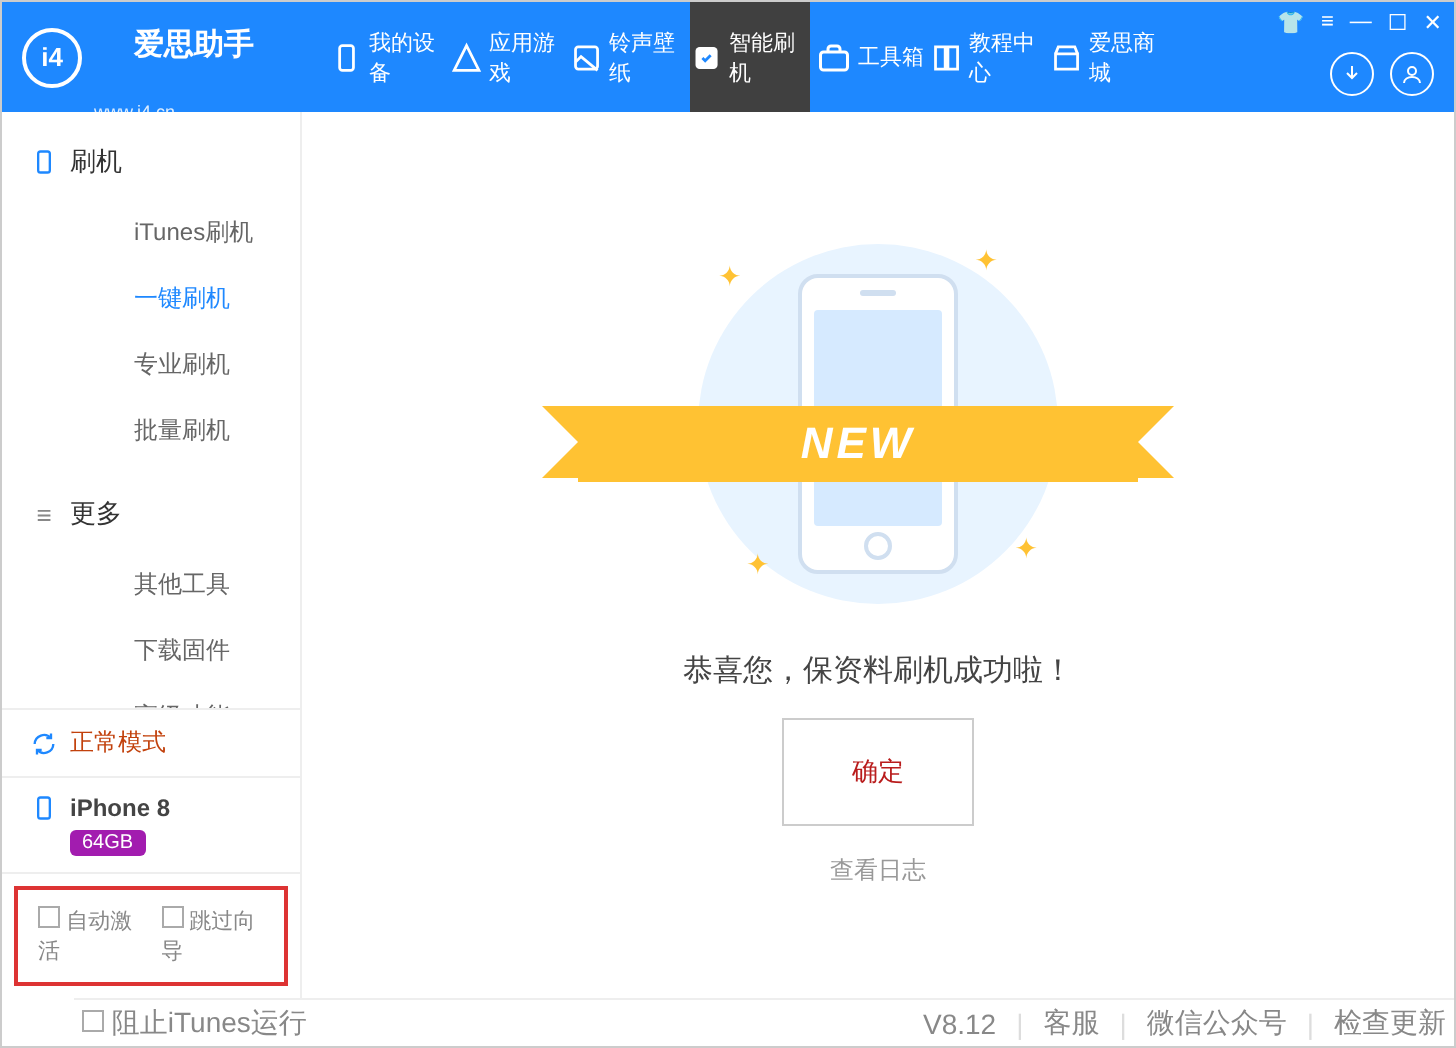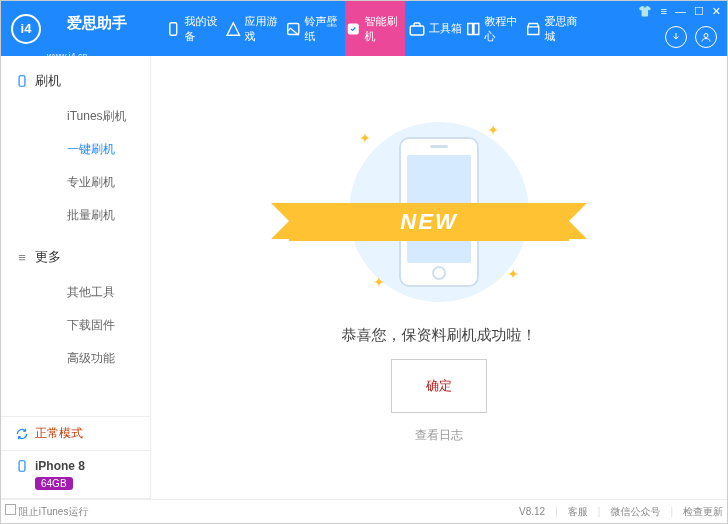--- a/index.html
+++ b/index.html
@@ -8,21 +8,21 @@
 
 .header { height: 55px; background: #1e88ff; display: flex; align-items: center; padding: 0 10px; position: relative; }
 .logo { display: flex; align-items: center; gap: 6px; color: #fff; margin-right: 18px; }
 .logo-badge { width: 30px; height: 30px; border: 2px solid #fff; border-radius: 50%; display: flex; align-items: center; justify-content: center; font-weight: bold; font-size: 13px; }
 .logo-text { display: flex; flex-direction: column; line-height: 1.1; }
 .logo-text .main { font-size: 15px; font-weight: bold; }
 .logo-text .sub { font-size: 9px; opacity: 0.85; }
 
 .nav { display: flex; height: 100%; }
 .nav-item { width: 60px; display: flex; flex-direction: row; align-items: center; justify-content: center; color: #fff; gap: 3px; cursor: pointer; font-size: 11px; }
-.nav-item.active { background: #ec4899; }
+.nav-item.active { background: #404040; }
 .nav-item svg { width: 18px; height: 18px; }
 
 .win-controls { position: absolute; top: 4px; right: 6px; display: flex; gap: 8px; color: #fff; font-size: 11px; }
 .win-controls span { cursor: pointer; }
 .right-icons { position: absolute; right: 10px; bottom: 8px; display: flex; gap: 8px; }
 .circle-btn { width: 22px; height: 22px; border: 1.5px solid #fff; border-radius: 50%; display: flex; align-items: center; justify-content: center; color: #fff; cursor: pointer; }
 
 
 .body { display: flex; height: calc(100% - 55px - 24px); }
 .sidebar { width: 150px; border-right: 1px solid #eee; display: flex; flex-direction: column; }
@@ -55,21 +55,21 @@
 .ribbon-body::before { left: -18px; border-left-color: transparent; }
 .ribbon-body::after { right: -18px; border-right-color: transparent; }
 .star { position: absolute; color: #ffc233; font-size: 14px; }
 .s1{top:18px;left:20px} .s2{top:10px;right:40px} .s3{bottom:22px;left:34px} .s4{bottom:30px;right:20px}
 
 .success-text { font-size: 15px; color: #444; }
 .ok-btn { border: 1px solid #ccc; background: #fff; padding: 17px 34px; font-size: 13px; cursor: pointer; color: #b91c1c; }
 .log-link { color: #999; font-size: 12px; cursor: pointer; }
 
 
-.footer { height: 24px; border-top: 1px solid #eee; display: flex; align-items: center; padding: 0 4px; font-size: 10px; color: #888; justify-content: space-between; }
+.footer { height: 24px; border-top: 1px solid #eee; display: flex; align-items: center; padding: 0 4px; font-size: 14px; color: #888; justify-content: space-between; margin-left: 36px; }
 .footer .left { display: flex; align-items: center; gap: 6px; }
 .footer .right { display: flex; align-items: center; gap: 10px; }
 .sep { color: #ddd; }
 </style>
 </head>
 <body>
 
 <div class="header">
   <div class="logo">
     <div class="logo-badge">i4</div>
@@ -184,20 +184,24 @@
         <span>正常模式</span>
       </div>
       <div class="device-row">
         <div class="dname">
           <svg width="14" height="14" viewBox="0 0 24 24" fill="none" stroke="#1e88ff" stroke-width="2">
               <rect x="7" y="3" width="10" height="18" rx="2"></rect>
             </svg>
           <span>iPhone 8</span>
         </div>
         <span class="cap-badge">64GB</span>
+      </div>
+      <div class="check-row">
+        <label><span class="cbox"></span> <span>自动激活</span></label>
+        <label><span class="cbox"></span> <span>跳过向导</span></label>
       </div>
     </div>
   </div>
 
   <div class="main">
     <div class="illus">
       <div class="circle-bg"></div>
       <span class="star s1">✦</span>
       <span class="star s2">✦</span>
       <span class="star s3">✦</span>

